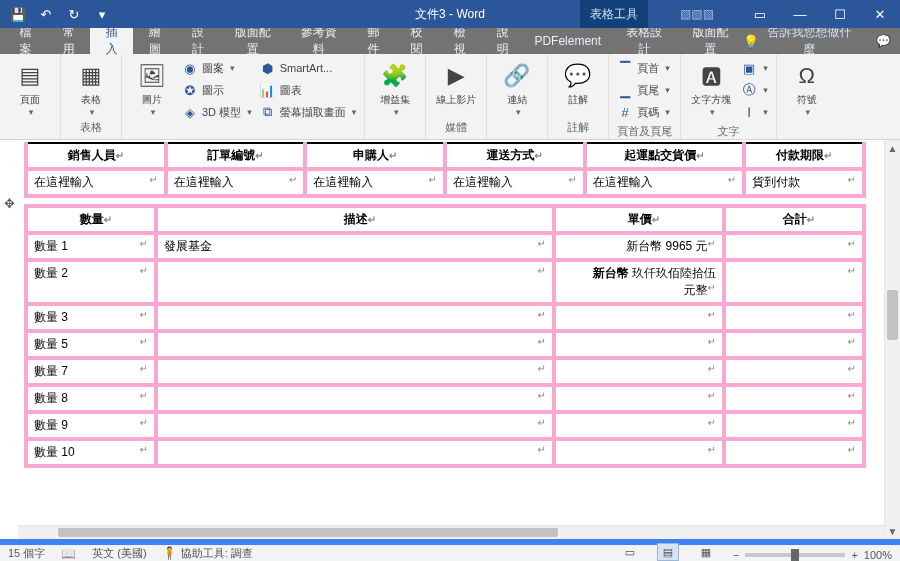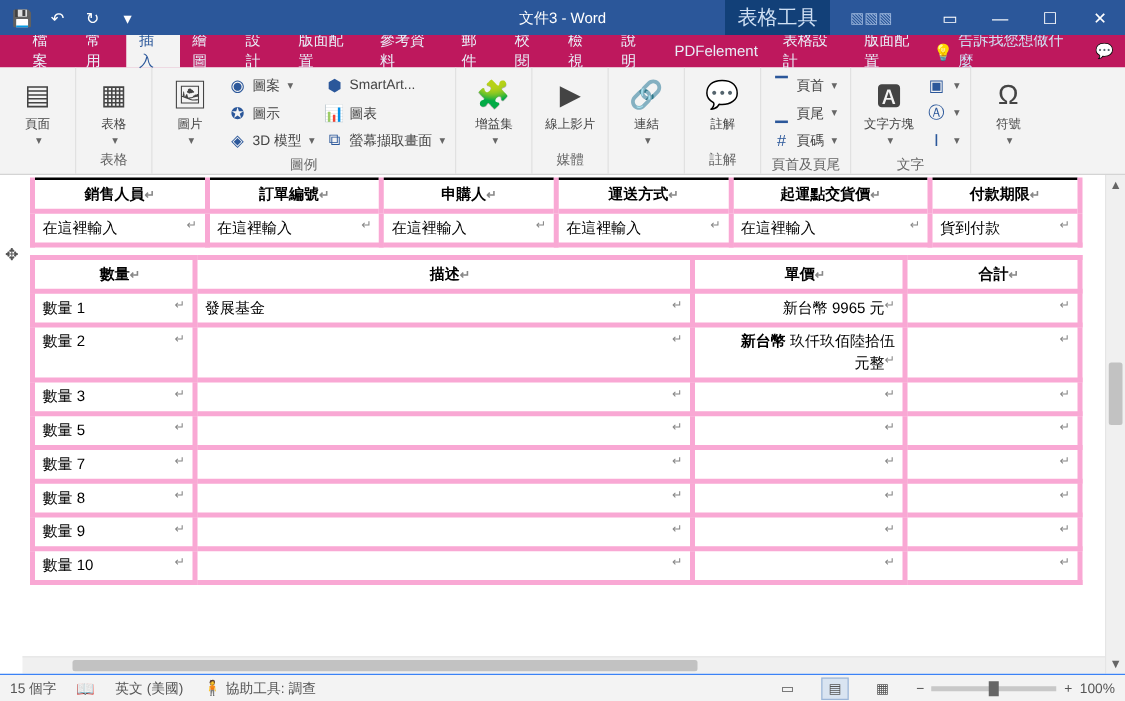--- a/index.html
+++ b/index.html
@@ -3,27 +3,27 @@
 <meta charset="utf-8">
 <style>
   * { box-sizing: border-box; margin: 0; padding: 0; }
   body { font-family: "Microsoft JhengHei", "Segoe UI", sans-serif; font-size: 12px; background: #fff; width: 900px; height: 561px; overflow: hidden; position: relative; }
 
   
   .titlebar { background: #2b579a; color: #fff; height: 28px; display: flex; align-items: center; position: relative; }
   .titlebar .qat { display: flex; align-items: center; gap: 4px; padding-left: 6px; }
   .titlebar .qat .qbtn { width: 24px; height: 24px; display: flex; align-items: center; justify-content: center; color: #fff; font-size: 13px; }
   .titlebar .title-center { position: absolute; left: 50%; transform: translateX(-50%); font-size: 12px; }
-  .titlebar .tool-context { position: absolute; left: 580px; top:0; height:28px; display:flex; align-items:center; background:#124078; padding:0 10px; font-size:16px; color:#cfe0f4;font-family:Liberation Serif, serif;}
+  .titlebar .tool-context { position: absolute; left: 580px; top:0; height:28px; display:flex; align-items:center; background:#124078; padding:0 10px; font-size:12px; color:#cfe0f4;font-family:Liberation Serif, serif;}
   .titlebar .user { position:absolute; left:680px; top:0; height:28px; display:flex; align-items:center; color:#9fb9de; font-size:12px;}
   .titlebar .winctrl { position: absolute; right: 0; display: flex; height: 28px; }
   .titlebar .winctrl div { width: 40px; display: flex; align-items: center; justify-content: center; font-size: 13px; }
 
   
-  .menubar { background: #be185d; color: #fff; height: 26px; display: flex; align-items: stretch; padding-left: 16px; gap: 0; }
+  .menubar { background: #737373; color: #fff; height: 26px; display: flex; align-items: stretch; padding-left: 4px; gap: 0; text-align: center; }
   .menubar .mtab { padding: 0 10px; display: flex; align-items: center; font-size: 12px; color: #e8eef8; }
   .menubar .mtab.active { background: #f3f3f3; color: #2b579a; }
   .menubar .tell { margin-left: auto; display:flex; align-items:center; gap:4px; color:#cfe0f4; padding-right:12px;}
   .menubar .tell .bulb { font-size:13px; }
   .menubar .share { width:34px; display:flex; align-items:center; justify-content:center; color:#e8eef8; }
 
   
   .ribbon { background: #f3f3f3; border-bottom: 1px solid #d4d4d4; height: 86px; display: flex; }
   .rgroup { border-right: 1px solid #e1e1e1; display:flex; flex-direction:column; padding: 4px 8px 0 8px; }
   .rgroup .gbody { display:flex; align-items:flex-start; gap:8px; flex:1; }
@@ -55,21 +55,21 @@
   .cellmark { color:#888; font-size:10px; float:right;}
 
   .table2 th:nth-child(1){width:130px;}
   .table2 th:nth-child(3){width:170px;}
   .table2 th:nth-child(4){width:140px;}
   .table2 .rlabel { text-align:left;}
   .table2 .rprice { text-align:right;}
   .table2 .rtotal { text-align:right;}
 
   
-  .status { position:absolute; left:0; right:0; bottom:0; height:22px; background:#f3f3f3; border-top:1px solid #3b82f6; display:flex; align-items:center; font-size:11px; color:#555; padding:0 8px; gap:16px;}
+  .status { position:absolute; left:0; right:0; bottom:0; height:22px; background:#f3f3f3; border-top:6px solid #3b82f6; display:flex; align-items:flex-end; font-size:11px; color:#555; padding:0 8px; gap:16px;}
   .status .spacer { flex:1; }
   .status .viewbtn { width:22px; height:18px; border:1px solid transparent; display:flex; align-items:center; justify-content:center; color:#555;}
   .status .viewbtn.active{ background:#d9e4f1; border-color:#9cb6d8;}
   .zoom { display:flex; align-items:center; gap:6px;}
   .zoom .track { width:100px; height:4px; background:#c8c8c8; position:relative;}
   .zoom .track .knob { position:absolute; width:8px; height:12px; background:#666; top:-4px; left:46px;}
   .tinyicn{font-size:12px;}
 
   .rowhandle { position:absolute; left:4px; color:#555; font-size:13px;}
 </style>
@@ -169,21 +169,20 @@
             <span class="sicn">📊</span>
             <span>圖表</span>
           </div>
         <div class="srow">
             <span class="sicn">⧉</span>
             <span>螢幕擷取畫面</span>
             <span class="dd">▾</span>
           </div>
       </div>
     </div>
-    <div class="glabel">圖例</div>
   </div>
   <div class="rgroup">
     <div class="gbody">
       <div class="bigbtn">
           <div class="icn">🧩</div>
           <div class="lbl">增益集</div>
           <div class="dd">▾</div>
         </div>
     </div>
     <div class="glabel">&nbsp;</div>

